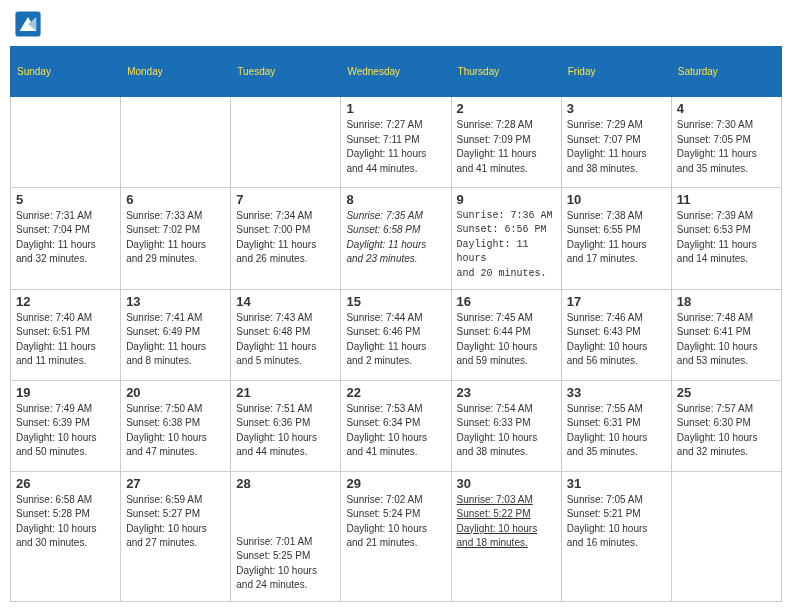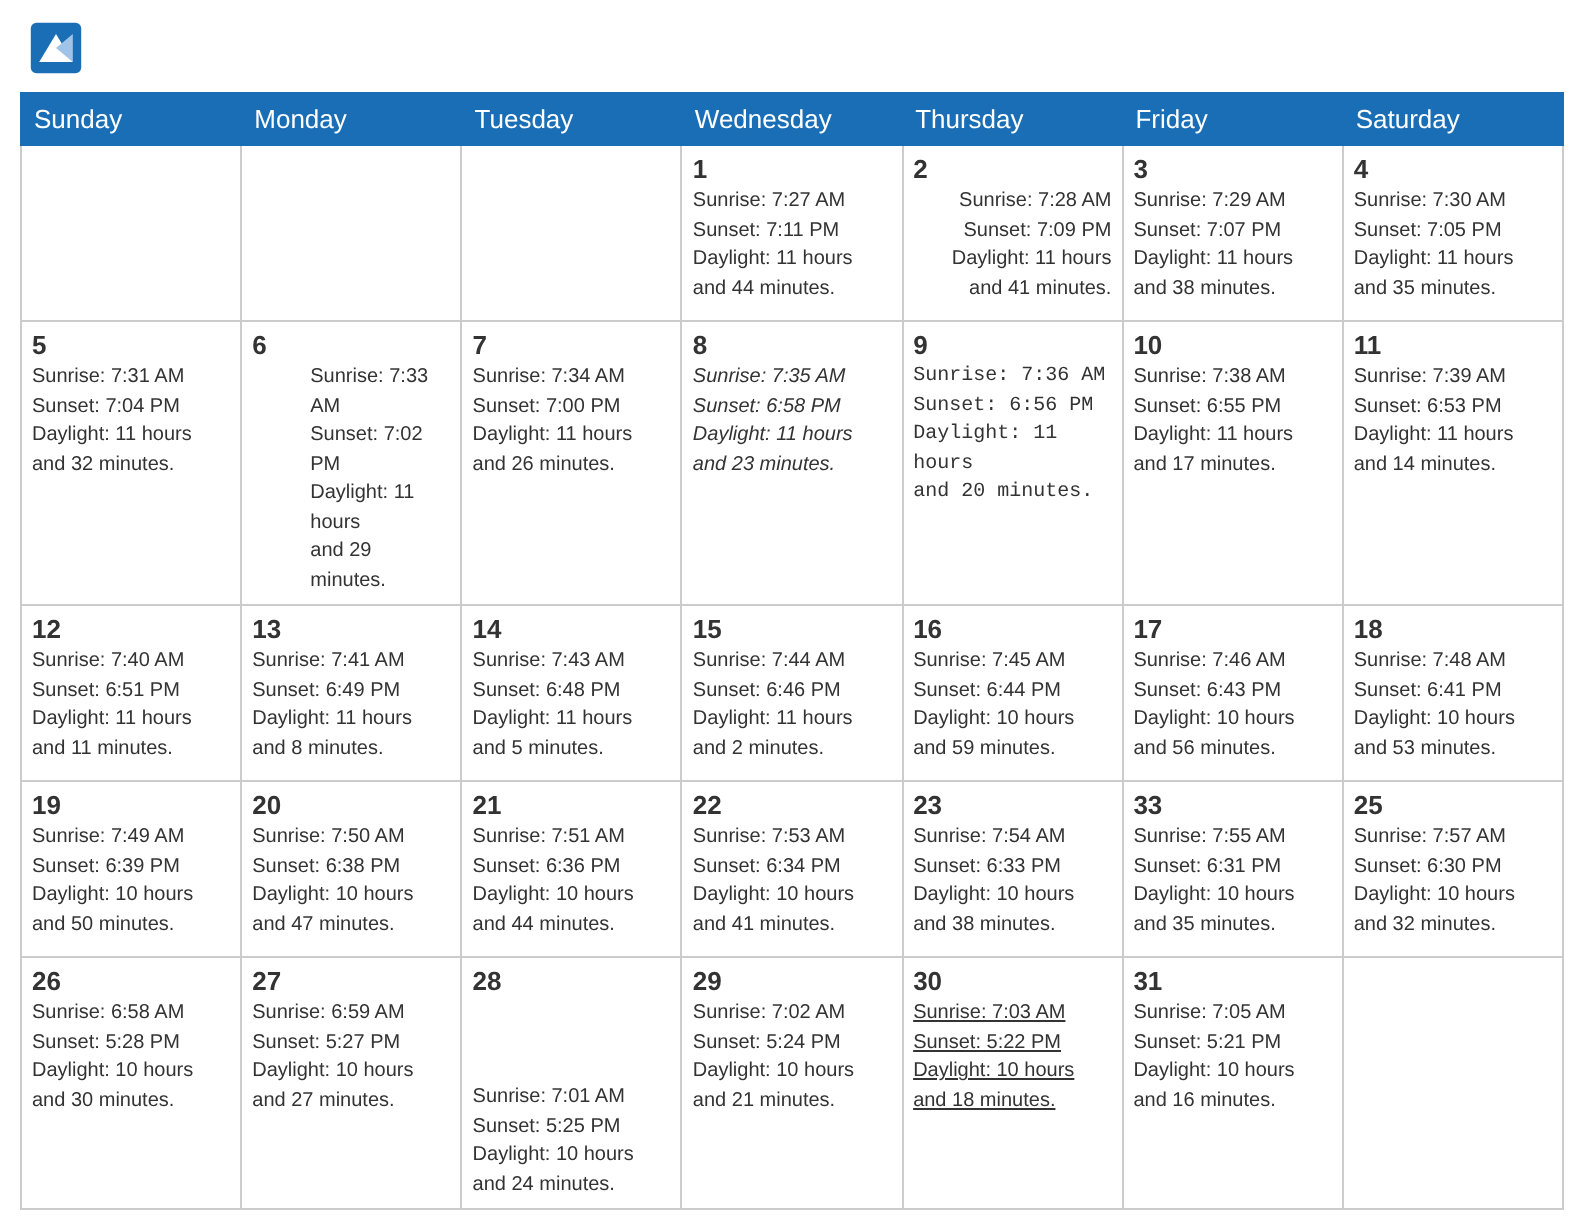--- a/index.html
+++ b/index.html
@@ -56,24 +56,24 @@
     }
     .calendar {
       flex: 1;
       border: 1px solid #ccc;
       border-collapse: collapse;
       width: 100%;
       table-layout: fixed;
     }
     .calendar th {
       background-color: #1a6eb5;
-      color: #ffffff;
+      color: #fde047;
       text-align: left;
-      padding: 5px 6px;
-      font-size: 13px;
+      padding: 19px 6px;
+      font-size: 10px;
       font-weight: normal;
       border: 1px solid #1a6eb5;
     }
     .calendar td {
       vertical-align: top;
       border: 1px solid #ccc;
       padding: 4px 5px;
       font-size: 10.5px;
       color: #333;
       height: 88px;
@@ -134,21 +134,21 @@
           <td class="empty-cell"></td>
           <td>
             <span class="day-number">1</span>
             <div class="day-info" style="white-space: pre-line;">Sunrise: 7:27 AM
 Sunset: 7:11 PM
 Daylight: 11 hours
 and 44 minutes.</div>
           </td>
           <td>
             <span class="day-number">2</span>
-            <div class="day-info" style="white-space: pre-line; text-align: right;">Sunrise: 7:28 AM
+            <div class="day-info" style="white-space: pre-line;">Sunrise: 7:28 AM
 Sunset: 7:09 PM
 Daylight: 11 hours
 and 41 minutes.</div>
           </td>
           <td>
             <span class="day-number">3</span>
             <div class="day-info" style="white-space: pre-line;">Sunrise: 7:29 AM
 Sunset: 7:07 PM
 Daylight: 11 hours
 and 38 minutes.</div>
@@ -164,21 +164,21 @@
         <tr>
           <td>
             <span class="day-number">5</span>
             <div class="day-info" style="white-space: pre-line;">Sunrise: 7:31 AM
 Sunset: 7:04 PM
 Daylight: 11 hours
 and 32 minutes.</div>
           </td>
           <td>
             <span class="day-number">6</span>
-            <div class="day-info" style="white-space: pre-line; margin-left: 29px;">Sunrise: 7:33 AM
+            <div class="day-info" style="white-space: pre-line;">Sunrise: 7:33 AM
 Sunset: 7:02 PM
 Daylight: 11 hours
 and 29 minutes.</div>
           </td>
           <td>
             <span class="day-number">7</span>
             <div class="day-info" style="white-space: pre-line;">Sunrise: 7:34 AM
 Sunset: 7:00 PM
 Daylight: 11 hours
 and 26 minutes.</div>

